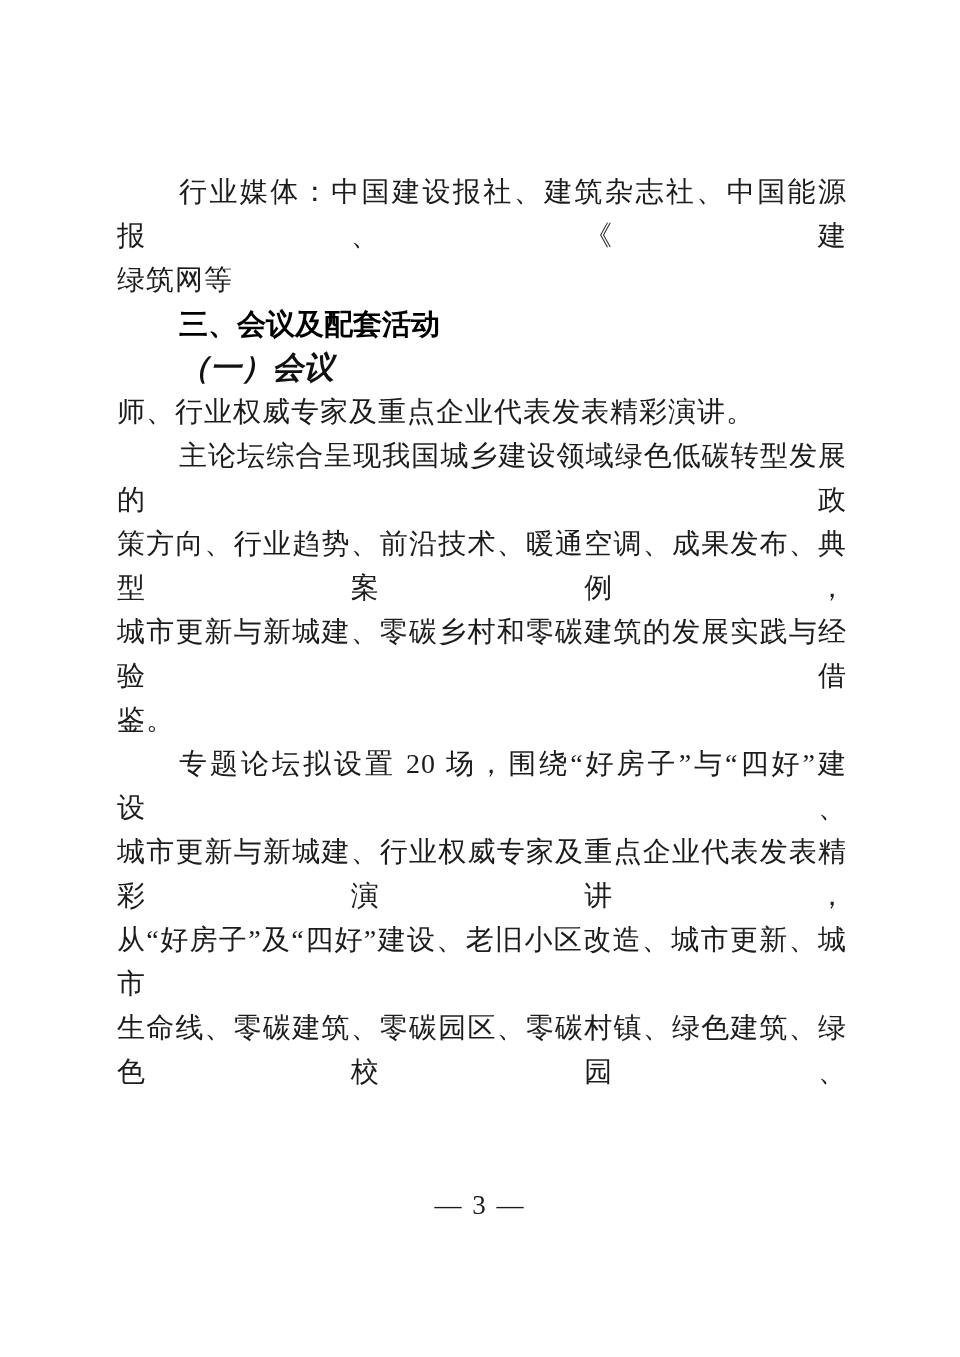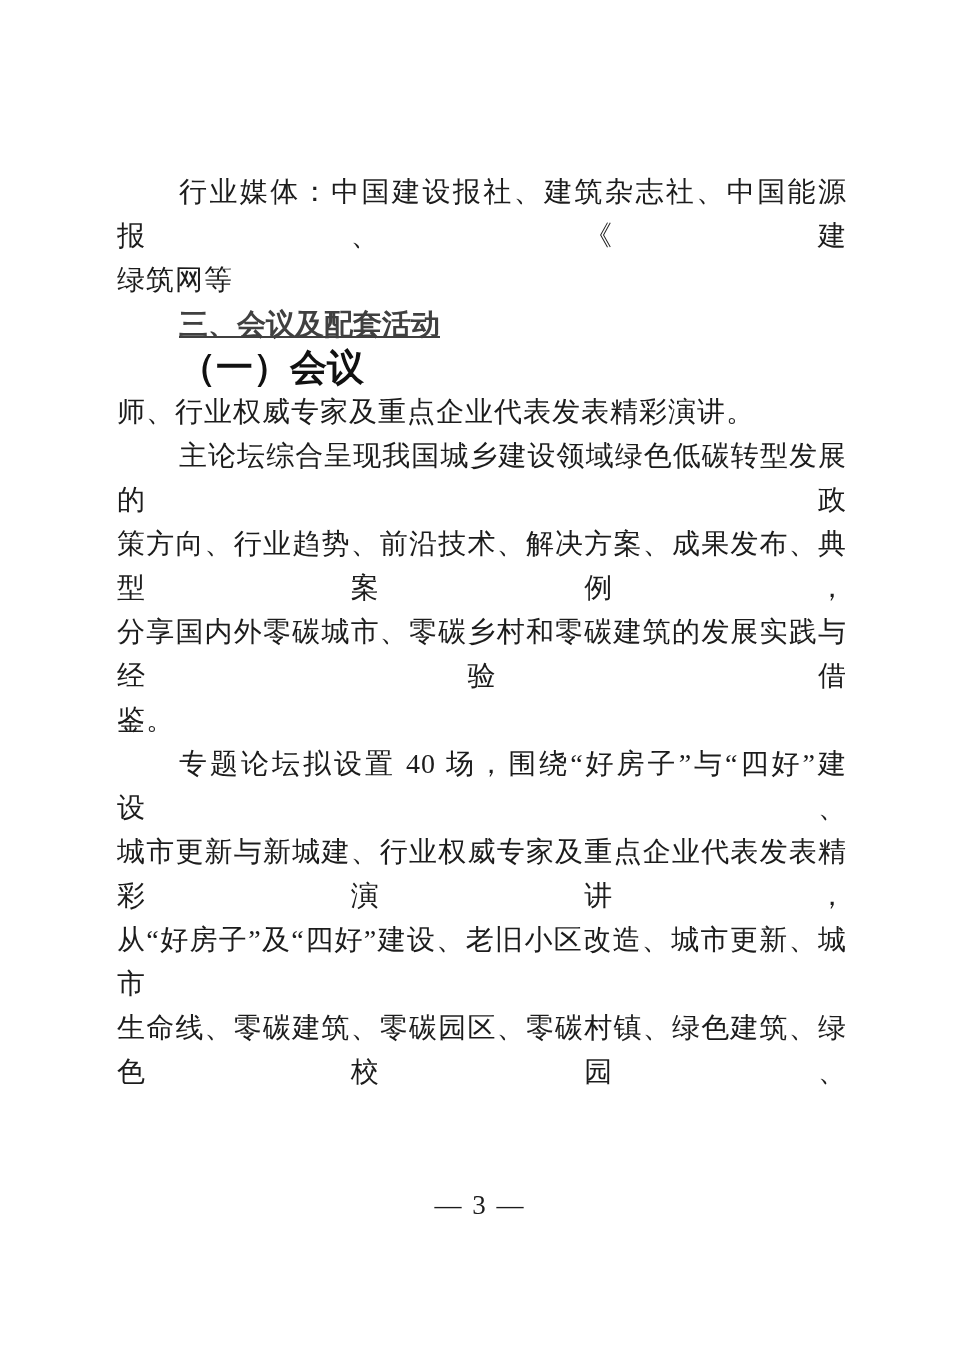--- a/index.html
+++ b/index.html
@@ -36,32 +36,32 @@
   }
   .indent { text-indent: 62px; }
   .h-section {
     font-family: "Liberation Sans", "DejaVu Sans", sans-serif;
     font-weight: bold;
     font-size: 29px;
     line-height: 44px;
     text-indent: 62px;
     text-align: center;
     text-align-last: left;
-    color: #404040;
-    text-decoration: underline;
+    color: #000000;
   }
   .h-sub {
     font-family: "Liberation Serif", "DejaVu Serif", serif;
     font-weight: bold;
-    font-size: 37px;
+    font-size: 31px;
     line-height: 44px;
     text-indent: 62px;
     text-align: left;
     text-align-last: left;
     color: #111111;
+    font-style: italic;
   }
   .footer {
     position: absolute;
     top: 1190px;
     left: 0;
     width: 100%;
     text-align: center;
     font-size: 27px;
     letter-spacing: 2px;
     color: #1c1c1c;
@@ -81,27 +81,27 @@
     <div class="h-section">三、会议及配套活动</div>
 
     <div class="h-sub">（一）会议</div>
 
     <div>
       <div class="line end">师、行业权威专家及重点企业代表发表精彩演讲。</div>
     </div>
 
     <div>
       <div class="line fill indent">主论坛综合呈现我国城乡建设领域绿色低碳转型发展的政</div>
-      <div class="line fill">策方向、行业趋势、前沿技术、解决方案、成果发布、典型案例，</div>
-      <div class="line fill">分享国内外零碳城市、零碳乡村和零碳建筑的发展实践与经验借</div>
+      <div class="line fill">策方向、行业趋势、前沿技术、暖通空调、成果发布、典型案例，</div>
+      <div class="line fill">城市更新与新城建、零碳乡村和零碳建筑的发展实践与经验借</div>
       <div class="line end">鉴。</div>
     </div>
 
     <div>
-      <div class="line fill indent">专题论坛拟设置 40 场，围绕“好房子”与“四好”建设、</div>
+      <div class="line fill indent">专题论坛拟设置 20 场，围绕“好房子”与“四好”建设、</div>
       <div class="line fill">城市更新与新城建、行业权威专家及重点企业代表发表精彩演讲，</div>
       <div class="line fill">从“好房子”及“四好”建设、老旧小区改造、城市更新、城市</div>
       <div class="line fill">生命线、零碳建筑、零碳园区、零碳村镇、绿色建筑、绿色校园、</div>
 
     </div>
 
   </div>
 
   <div class="footer">— 3 —</div>
 </div>

